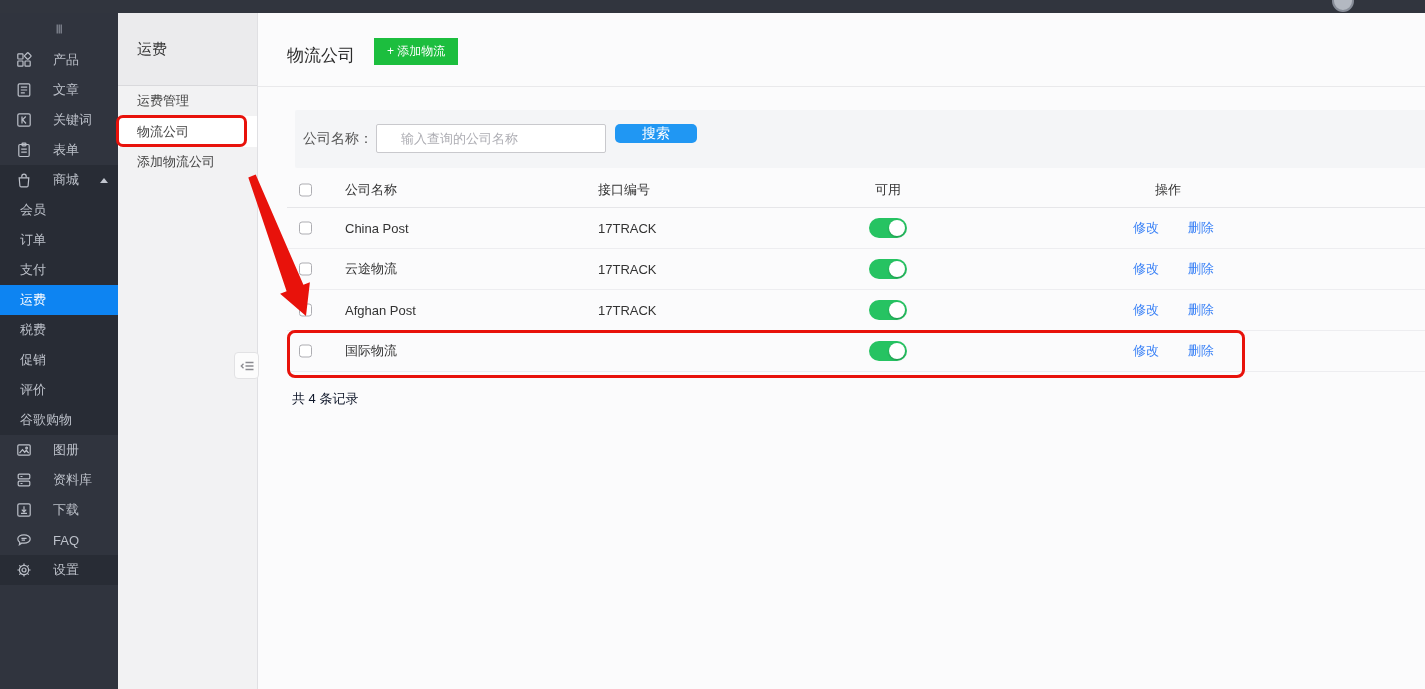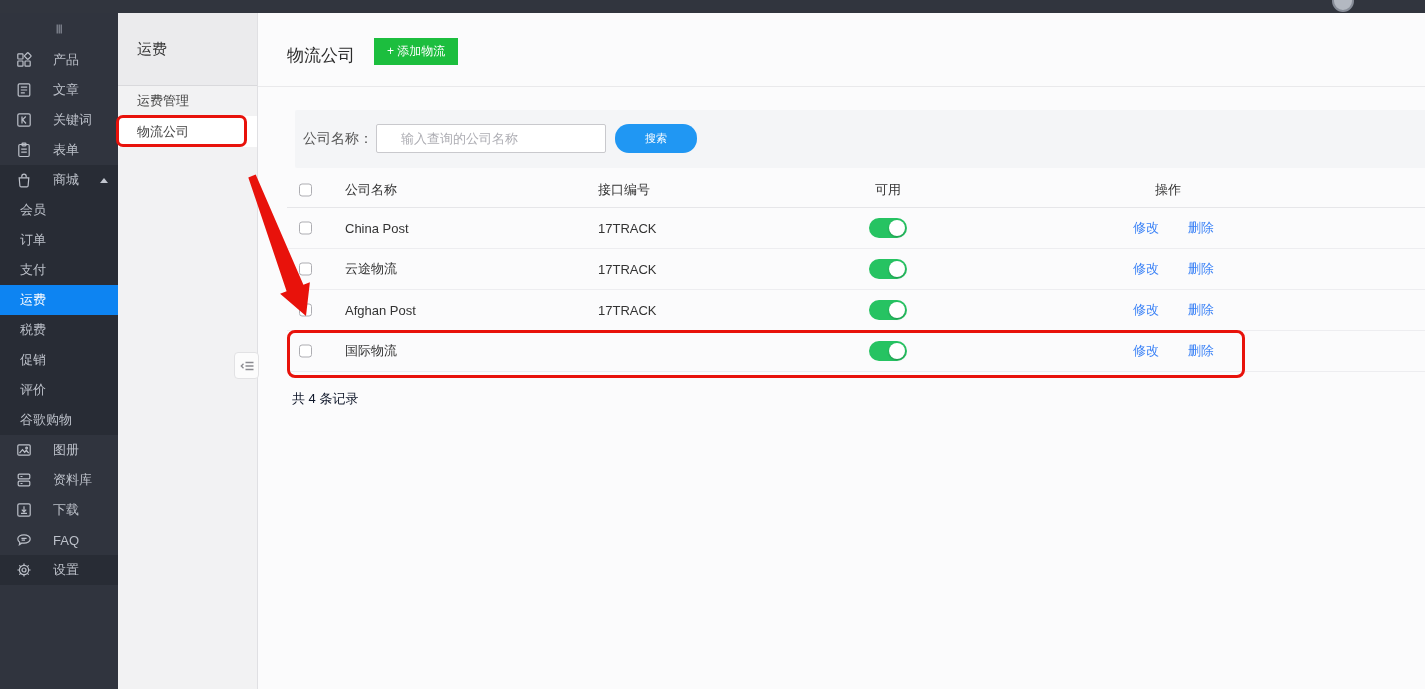--- a/index.html
+++ b/index.html
@@ -40,22 +40,22 @@
   .page-title { position:absolute; left:29px; top:31px; font-size:17px; color:#2b2b2b; }
   .add-btn { position:absolute; left:116px; top:25px; height:27px; padding:0 13px; background:#1cbe3e;
              color:#fff; font-size:12px; border:none; border-radius:0; line-height:27px; cursor:pointer; }
   .hdr-divider { position:absolute; left:0; top:73px; width:1167px; height:1px; background:#e9e9eb; }
 
   .search-band { position:absolute; left:29px; top:97px; width:1138px; height:58px; background:#f4f5f7; border-radius:2px;margin-left:8px; }
   .search-label { position:absolute; left:8px; top:20px; font-size:14px; color:#555; }
   .search-input { position:absolute; left:81px; top:14px; width:230px; height:29px; border:1px solid #c9c9cd;
                   border-radius:2px; padding:0 24px; font-size:13px; color:#333; background:#fff; outline:none; }
   .search-input::placeholder { color:#aeaeb4; }
-  .search-btn { position:absolute; left:320px; top:14px; width:82px; height:29px; background:#2097f3; color:#fff;
-                font-size:11px; border:none; border-radius:14px; cursor:pointer; }
+  .search-btn { position:absolute; left:320px; top:14px; width:82px; height:19px; background:#2097f3; color:#fff;
+                font-size:14px; border:none; border-radius:5px; cursor:pointer; }
 
   .table { position:absolute; left:29px; top:159px; width:1138px; }
   .t-head { position:relative; height:36px; border-bottom:1px solid #e6e6e9; font-size:13px; color:#333; }
   .t-row  { position:relative; height:41px; border-bottom:1px solid #ededf0; font-size:13px; color:#333; background:#fff0; }
   .cell { position:absolute; top:50%; transform:translateY(-50%); white-space:nowrap; }
   .c-cb    { left:12px; }
   .c-name  { left:58px; }
   .c-if    { left:311px; }
   .c-avail { left:571px; width:60px; text-align:center; }
   .c-act-h { left:868px; }
@@ -218,20 +218,23 @@
   </div>
 
   <div class="submenu">
     <div class="submenu-head">运费</div>
     <div class="sub-item">
         <span>运费管理</span>
       </div>
     <div class="sub-item selected">
         <span>物流公司</span>
       </div>
+    <div class="sub-item">
+        <span>添加物流公司</span>
+      </div>
   </div>
 
   <div class="collapse-btn">
     <svg width="16" height="16" viewBox="0 0 16 16">
         <g fill="none" stroke="currentColor" stroke-width="1.3">
           <path d="M6.5 4.5h8M6.5 8h8M6.5 11.5h8M4.5 5.8L2.3 8l2.2 2.2"></path>
         </g>
       </svg>
   </div>
 

